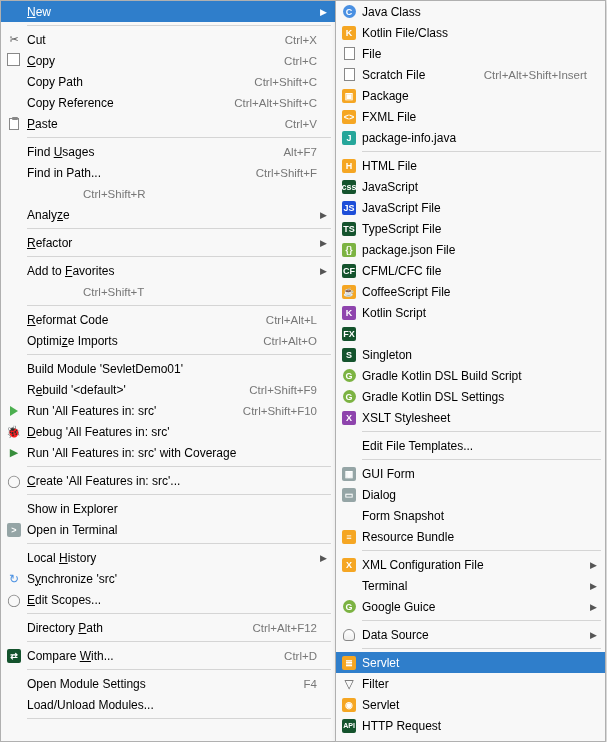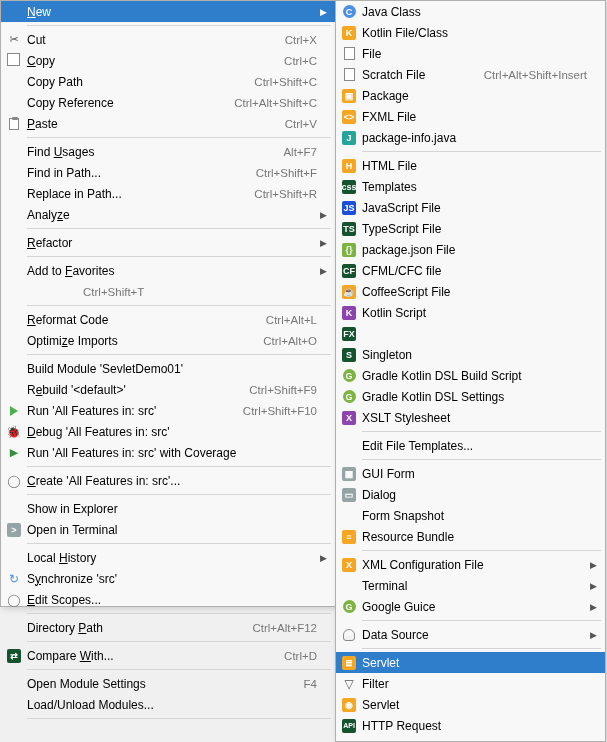--- a/index.html
+++ b/index.html
@@ -15,21 +15,21 @@
   .menus {
     display: flex;
     position: absolute;
     top: 0; left: 0;
   }
   .menu {
     background: #f8f8f8;
     border: 1px solid #b0b0b0;
     box-shadow: 2px 2px 6px rgba(0,0,0,0.15);
   }
-  .menu-left { width: 336px; height: 607px; }
+  .menu-left { width: 336px; height: 742px; }
   .menu-right { width: 271px; height: 742px; margin-left: -1px; }
   .item {
     display: flex;
     align-items: center;
     height: 21px;
     padding: 0 8px 0 4px;
     color: #000;
     white-space: nowrap;
   }
   .item.selected {
@@ -135,21 +135,20 @@
         <span class="arrow"></span>
       </div>
       <div class="item">
         <span class="ic"></span>
         <span class="label">Find in Path...</span>
         <span class="shortcut">Ctrl+Shift+F</span>
         <span class="arrow"></span>
       </div>
       <div class="item">
         <span class="ic"></span>
-        <span class="label">Replace in Path...</span>
         <span class="shortcut">Ctrl+Shift+R</span>
         <span class="arrow"></span>
       </div>
       <div class="item">
         <span class="ic"></span>
         <span class="label">Analy<span class="ul">z</span>e</span>
         <span class="arrow">▶</span>
       </div>
       <div class="sep"></div>
       <div class="item">
@@ -342,21 +341,21 @@
         <span class="ic">
           <span class="sq orange">H</span>
         </span>
         <span class="label">HTML File</span>
         <span class="arrow"></span>
       </div>
       <div class="item">
         <span class="ic">
           <span class="sq blue">css</span>
         </span>
-        <span class="label">Templates</span>
+        <span class="label">JavaScript</span>
         <span class="arrow"></span>
       </div>
       <div class="item">
         <span class="ic">
           <span class="sq yellow">JS</span>
         </span>
         <span class="label">JavaScript File</span>
         <span class="arrow"></span>
       </div>
       <div class="item">

